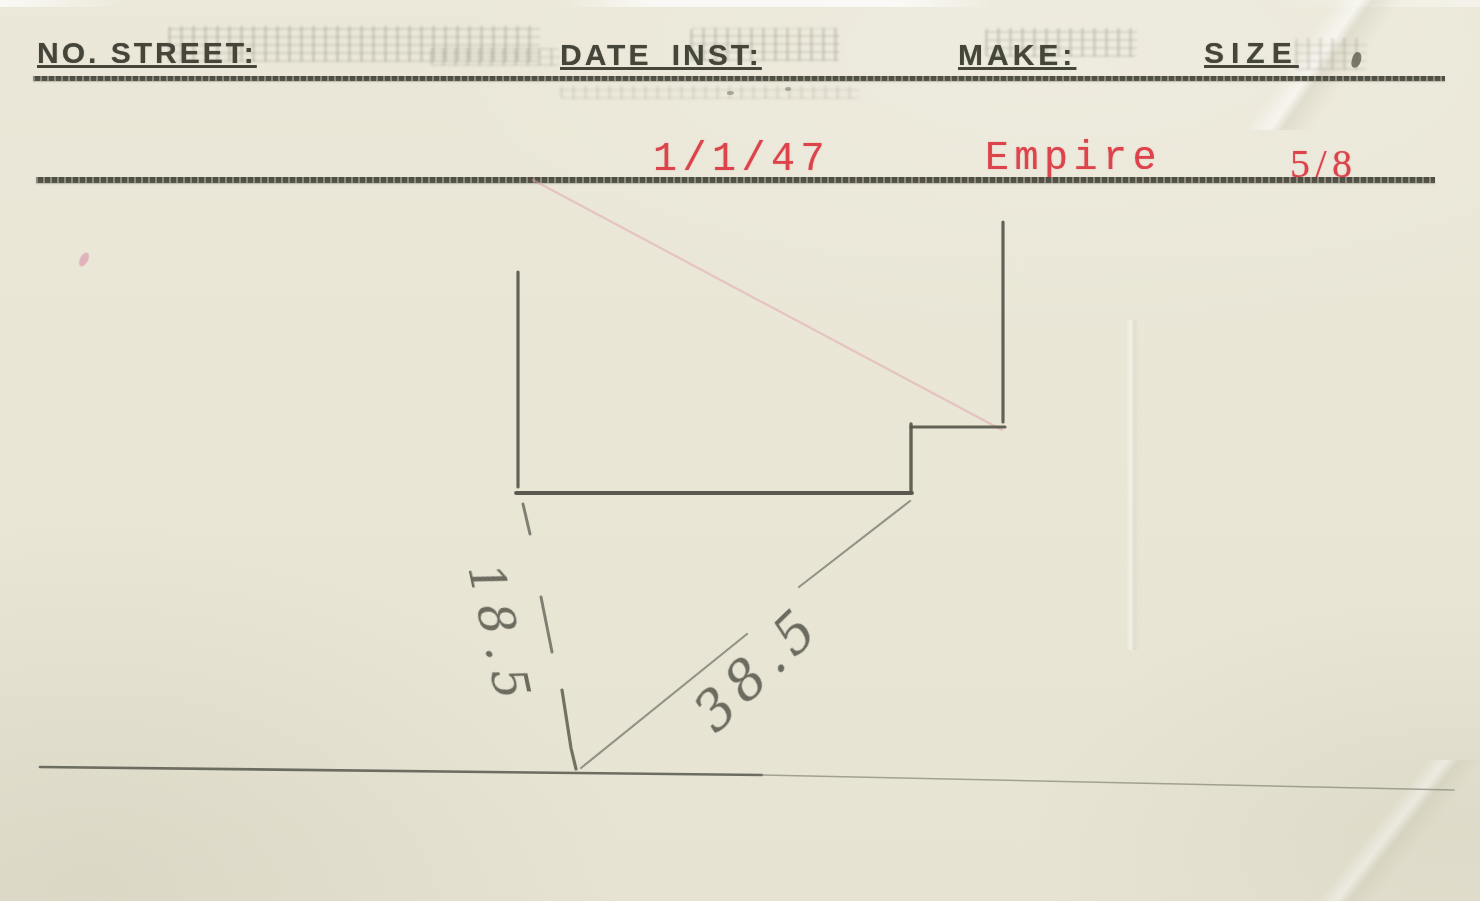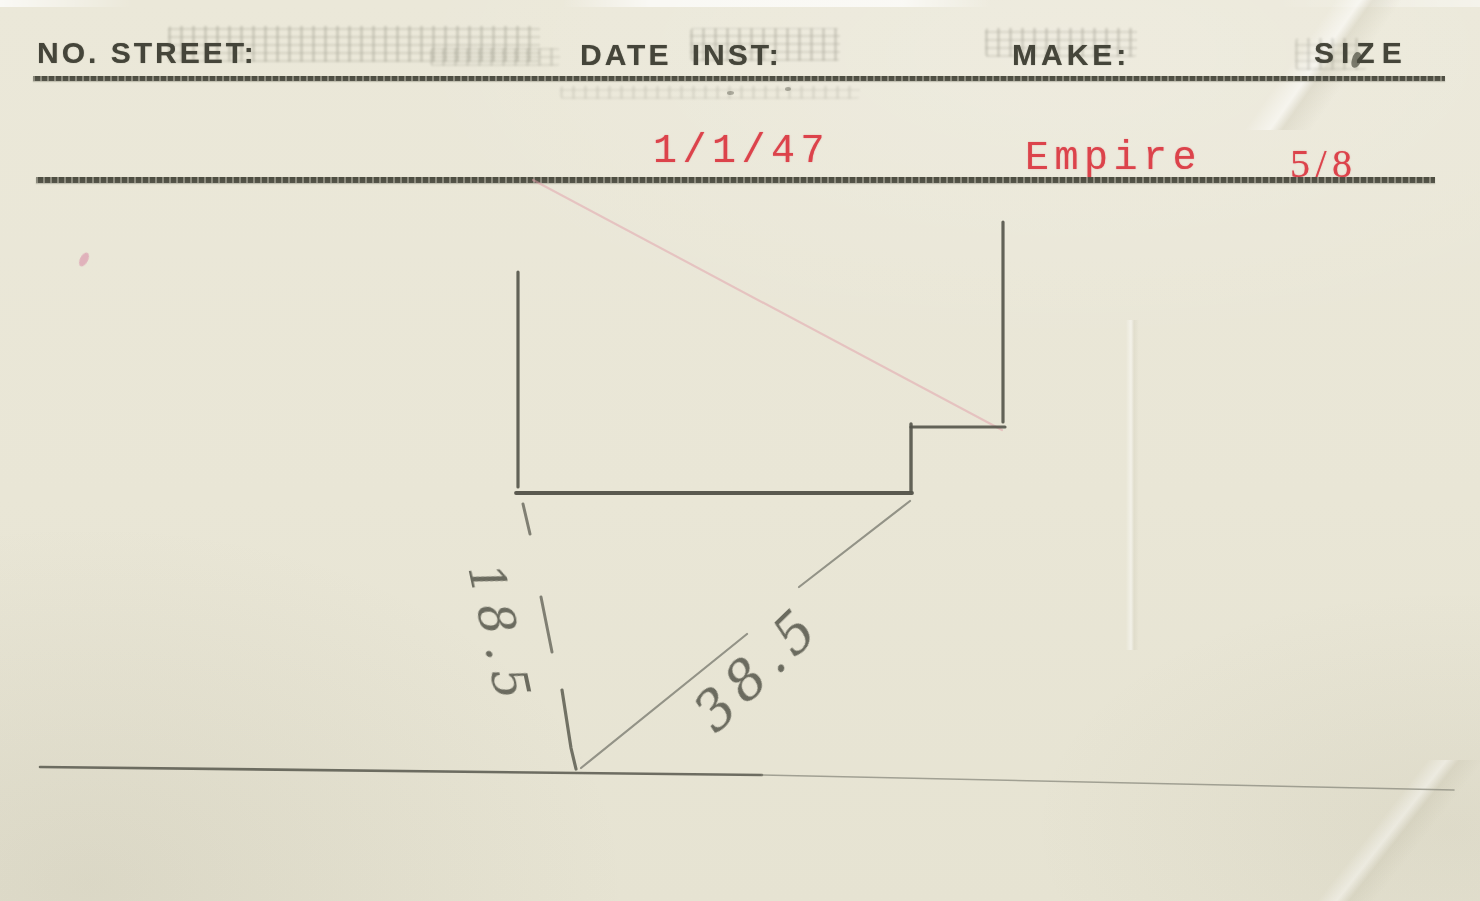--- a/index.html
+++ b/index.html
@@ -38,25 +38,26 @@
   
   .hdr{
     position:absolute;
     color:#45453a;
     font-weight:bold;
     font-size:30px;
     line-height:32px;
     letter-spacing:3px;
     text-shadow:0 0 1px rgba(64,64,50,.55);
     white-space:nowrap;
+    text-decoration:underline;
   }
   .hdr-street{left:37px;top:37px;}
-  .hdr-date{left:560px;top:39px;word-spacing:9px;margin-left:20px;}
-  .hdr-make{left:1012px;top:39px;letter-spacing:4px;}
-  .hdr-size{left:1314px;top:37px;letter-spacing:7px;}
+  .hdr-date{left:560px;top:39px;word-spacing:9px;}
+  .hdr-make{left:958px;top:39px;letter-spacing:4px;}
+  .hdr-size{left:1204px;top:37px;letter-spacing:7px;}
   
   .rule{
     position:absolute;height:5px;
     background:
       repeating-linear-gradient(90deg, rgba(233,230,214,.38) 0 2px, rgba(233,230,214,0) 2px 7px),
       linear-gradient(#4c4c40,#55554a);
     box-shadow:0 1px 1px rgba(80,80,65,.25);
   }
   .rule-top{left:33px;top:76px;width:1412px;}
   .rule-bottom{left:36px;top:177px;width:1399px;height:6px;}
@@ -66,22 +67,22 @@
     font-family:"Liberation Mono", monospace;
     font-size:40px;
     line-height:44px;
     letter-spacing:5.5px;
     color:#dc434b;
     text-shadow:0 0 1.2px rgba(215,60,72,.55);
     white-space:nowrap;
   }
   .street{left:50px;top:106px;}
   .overstrike{font-weight:bold;text-shadow:1.4px 0 currentColor, -0.6px 0 currentColor;}
-  .date{left:653px;top:130px;}
-  .make{left:1025px;top:137px;}
+  .date{left:653px;top:138px;}
+  .make{left:985px;top:137px;}
   .size{left:1290px;top:142px;font-family:Liberation Serif, serif;}
   
   .smudge{
     position:absolute;opacity:.38;filter:blur(1.2px);border-radius:4px;
     background:
       repeating-linear-gradient(90deg, rgba(72,72,58,.45) 0 3px, rgba(72,72,58,0) 3px 12px),
       repeating-linear-gradient(0deg, rgba(72,72,58,.35) 0 2px, rgba(72,72,58,0) 2px 8px);
   }
   .s1{left:168px;top:26px;width:372px;height:36px;}
   .s2{left:430px;top:48px;width:130px;height:18px;opacity:.3;}

